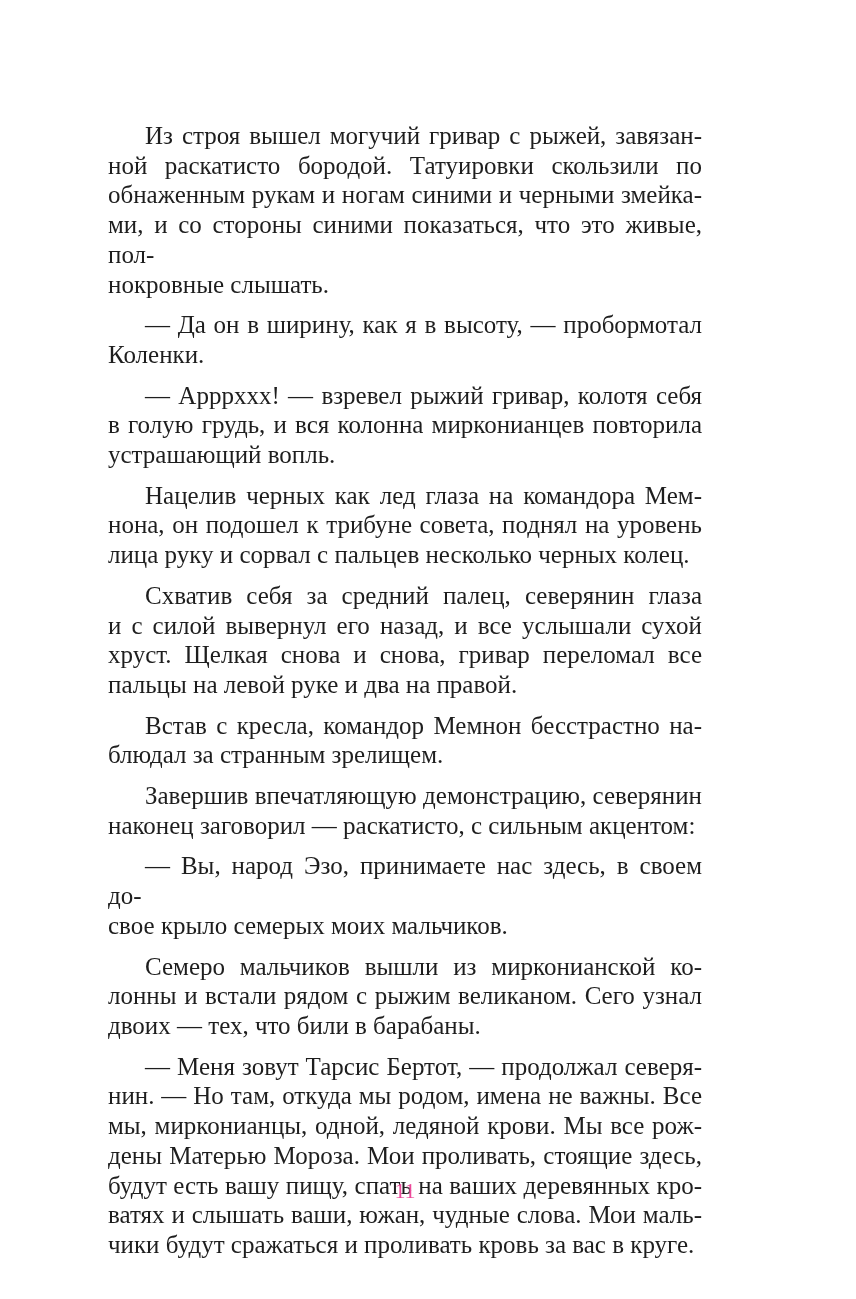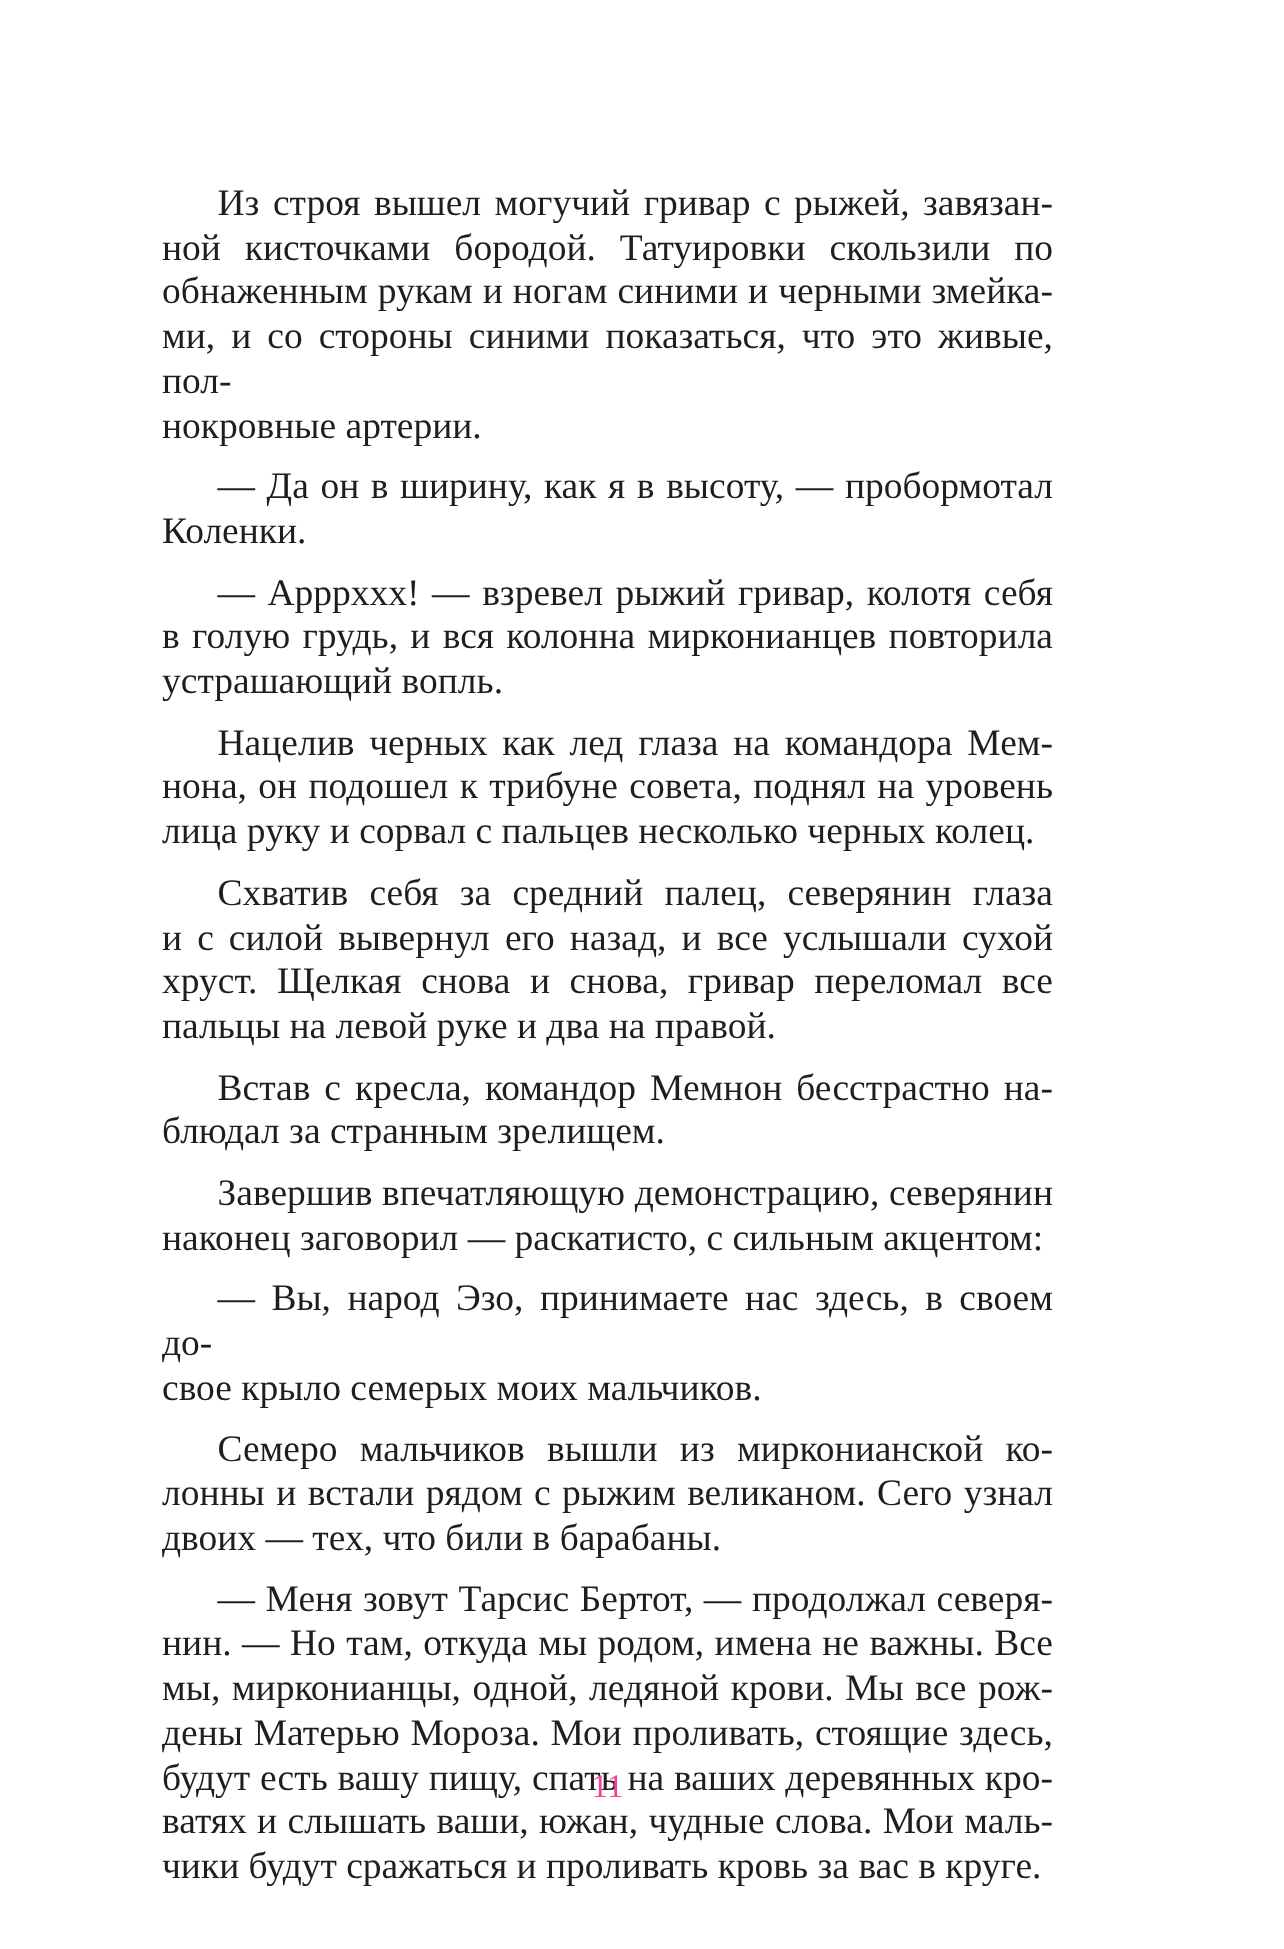--- a/index.html
+++ b/index.html
@@ -53,24 +53,24 @@
     color: #ec4899;
   }
 </style>
 </head>
 <body>
 
 <div class="page">
   <div class="text-block">
       <div class="paragraph">
         <div class="line first">Из строя вышел могучий гривар с рыжей, завязан-</div>
-        <div class="line">ной кисточками бородой. Татуировки скользили по</div>
+        <div class="line">ной раскатисто бородой. Татуировки скользили по</div>
         <div class="line">обнаженным рукам и ногам синими и черными змейка-</div>
         <div class="line">ми, и со стороны синими показаться, что это живые, пол-</div>
-        <div class="line last">нокровные артерии.</div>
+        <div class="line last">нокровные слышать.</div>
       </div>
       <div class="paragraph">
         <div class="line first">— Да он в ширину, как я в высоту, — пробормотал</div>
         <div class="line last">Коленки.</div>
       </div>
       <div class="paragraph">
         <div class="line first">— Арррххх! — взревел рыжий гривар, колотя себя</div>
         <div class="line">в голую грудь, и вся колонна мирконианцев повторила</div>
         <div class="line last">устрашающий вопль.</div>
       </div>

